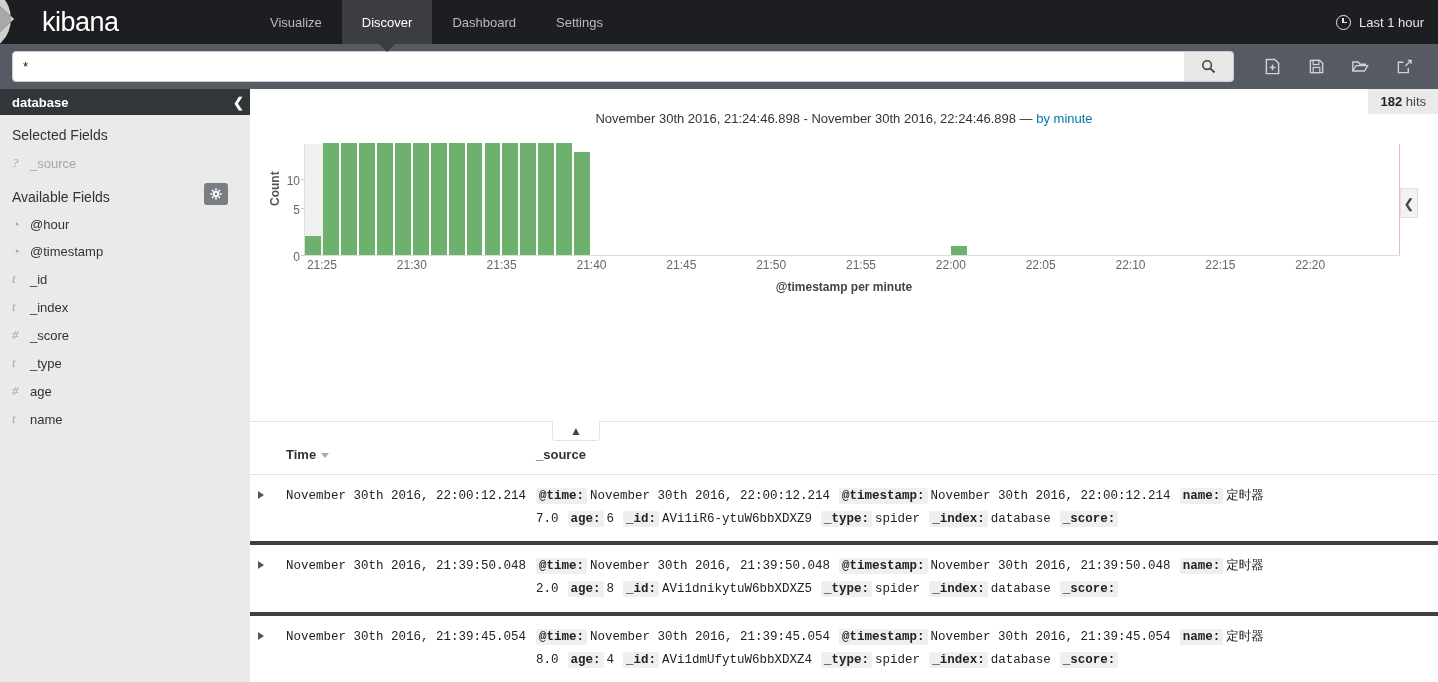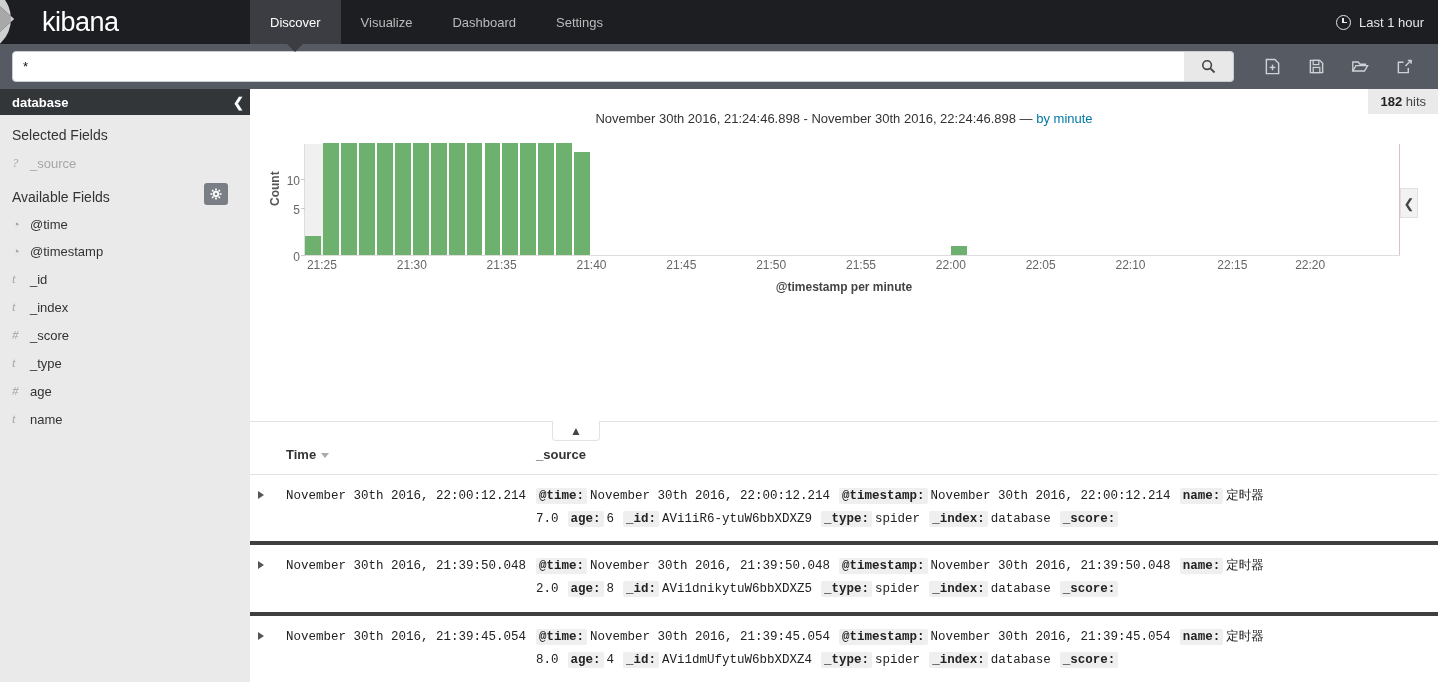--- a/index.html
+++ b/index.html
@@ -388,22 +388,22 @@
 
 <div class="topnav">
   <div class="brand-area">
     <svg class="brand-logo" viewBox="0 0 74 74">
       <path d="M4 4 L4 70 L40 37 Z" fill="#a8a8a8"></path>
       <path d="M4 4 L40 37 L4 70 A33 33 0 0 0 4 4 Z" fill="#cfcfcf"></path>
     </svg>
     <span class="brand-text">kibana</span>
   </div>
   <div class="navtabs">
+    <div class="navtab">Visualize</div>
     <div class="navtab active">Discover</div>
-    <div class="navtab">Visualize</div>
     <div class="navtab">Dashboard</div>
     <div class="navtab">Settings</div>
   </div>
   <div class="timepicker">
     <span class="clock-icon"></span>
     <span>Last 1 hour</span>
   </div>
 </div>
 
 <div class="searchbar">
@@ -473,21 +473,21 @@
               <line x1="11.4" y1="11.4" x2="13.2" y2="13.2"></line>
             <line x1="13.2" y1="2.8" x2="11.4" y2="4.6"></line>
               <line x1="4.6" y1="11.4" x2="2.8" y2="13.2"></line>
           </g>
         </svg>
       </div>
     </div>
 
     <div class="field-row">
       <span class="ftype clock">◔</span>
-      <span class="fname">@time</span>
+      <span class="fname">@hour</span>
     </div>
     <div class="field-row">
       <span class="ftype clock">◔</span>
       <span class="fname">@timestamp</span>
     </div>
     <div class="field-row">
       <span class="ftype">t</span>
       <span class="fname">_id</span>
     </div>
     <div class="field-row">
@@ -556,21 +556,21 @@
           <div class="xtick" style="left: 1.63934%;">21:25</div>
           <div class="xtick" style="left: 9.83607%;">21:30</div>
           <div class="xtick" style="left: 18.0328%;">21:35</div>
           <div class="xtick" style="left: 26.2295%;">21:40</div>
           <div class="xtick" style="left: 34.4262%;">21:45</div>
           <div class="xtick" style="left: 42.623%;">21:50</div>
           <div class="xtick" style="left: 50.8197%;">21:55</div>
           <div class="xtick" style="left: 59.0164%;">22:00</div>
           <div class="xtick" style="left: 67.2131%;">22:05</div>
           <div class="xtick" style="left: 75.4098%;">22:10</div>
-          <div class="xtick" style="left: 83.6066%; margin-left: 12px;">22:15</div>
+          <div class="xtick" style="left: 83.6066%;">22:15</div>
           <div class="xtick" style="left: 91.8033%;">22:20</div>
         </div>
       <div class="xlabel">@timestamp per minute</div>
       <div class="chart-collapse">❮</div>
     </div>
 
     <div class="chart-sep"></div>
     <div class="bottom-collapse">▲</div>
 
     <div class="doctable">

